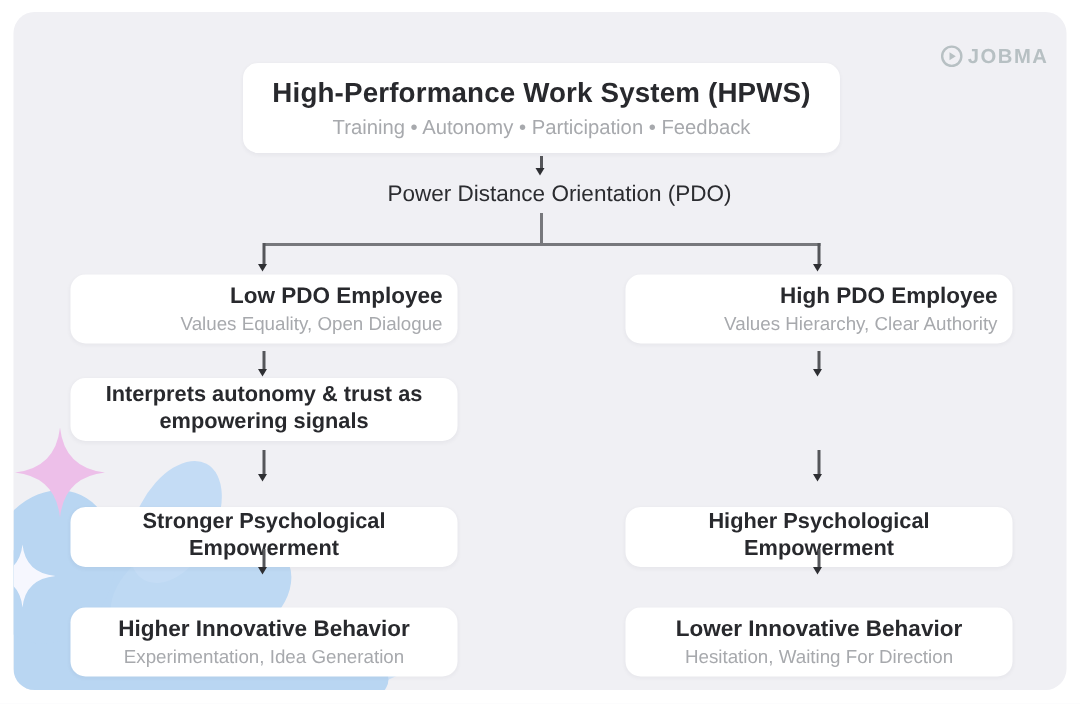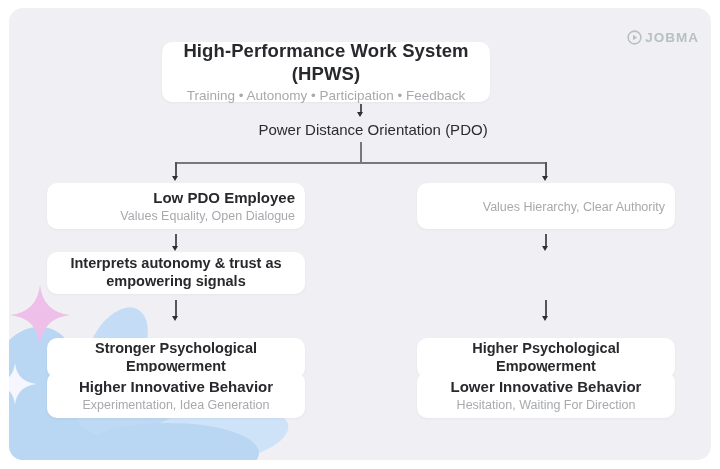--- a/index.html
+++ b/index.html
@@ -49,39 +49,39 @@
     font-size: 15px;
     line-height: 1.22;
   }
   .node .subtitle {
     color: #a7a9ad;
     font-size: 12.5px;
     font-weight: 400;
     margin-top: 2px;
     line-height: 1.15;
   }
-  .hpws { left: 153px; top: 34px; width: 328px; height: 60px; }
+  .hpws { left: 153px; top: 34px; width: 398px; height: 60px; }
   .hpws .title { font-size: 18.5px; letter-spacing: 0.1px; }
   .hpws .subtitle { font-size: 13.5px; margin-top: 3px; }
 
   .pdo-label {
     position: absolute; top: 113px; left: 0; width: 100%;
     text-align: center;
     color: #2b2c30; font-size: 15px; font-weight: 400;
     z-index: 2;
     padding-left: 26px;
   }
 
   
   .col-left  { left: 38px;  width: 258px; }
   .col-right { left: 408px; width: 258px; }
   .row1 { top: 175px; height: 46px; align-items: flex-end; }
   .row2 { top: 244px; height: 42px; align-items: flex-end; }
   .row3 { top: 330px; height: 40px; }
-  .row4 { top: 364px; height: 46px; }
+  .row4 { top: 397px; height: 46px; }
   .row2 .title, .row3 .title { font-size: 14.5px; font-weight: 600; }
 
   
   .vline {
     position: absolute; width: 1.5px; background: #55565a; z-index: 2;
   }
   .hline {
     position: absolute; height: 1.5px; background: #77787c; z-index: 2;
   }
   .arrowhead {
@@ -154,20 +154,21 @@
   </div>
   <div class="vline" style="left:166px; top:358px; height:12px;"></div>
   <div class="arrowhead" style="left:163px; top:370px;"></div>
 
   <div class="node col-left row4">
     <div class="title">Higher Innovative Behavior</div>
     <div class="subtitle">Experimentation, Idea Generation</div>
   </div>
 
   <div class="node col-right row1">
+    <div class="title">High PDO Employee</div>
     <div class="subtitle">Values Hierarchy, Clear Authority</div>
   </div>
   <div class="vline" style="left:536px; top:226px; height:12px;"></div>
   <div class="arrowhead" style="left:533px; top:238px;"></div>
 
   <div class="vline" style="left:536px; top:292px; height:16px;"></div>
   <div class="arrowhead" style="left:533px; top:308px;"></div>
 
   <div class="node col-right row3">
     <div class="title">Higher Psychological Empowerment</div>

